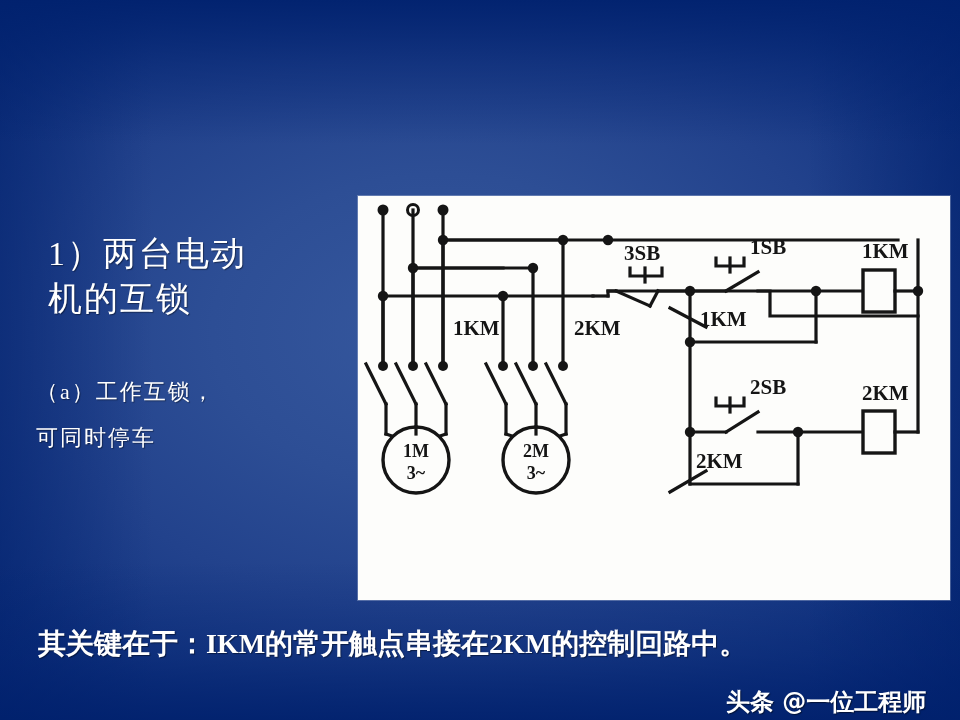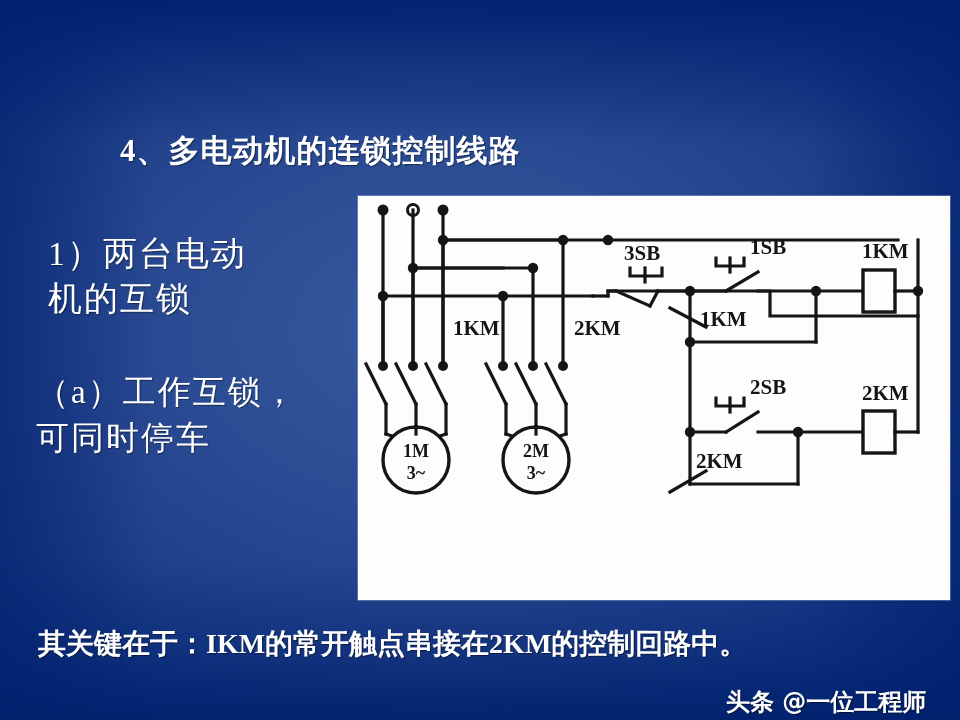--- a/index.html
+++ b/index.html
@@ -34,21 +34,21 @@
     font-weight:600;
     text-shadow:1px 1px 1px rgba(0,0,0,.45);
   }
   #sub1{
     left:48px;top:231px;width:300px;
     font-size:34px;line-height:45px;letter-spacing:2px;
     text-shadow:1px 1px 1px rgba(0,0,0,.4);
   }
   #sub2{
     left:36px;top:369px;width:330px;
-    font-size:33px;line-height:46px;letter-spacing:2px;
+    font-size:22px;line-height:46px;letter-spacing:2px;
     text-shadow:1px 1px 1px rgba(0,0,0,.4);
   }
   #bottomline{
     left:38px;top:625px;
     font-size:28px;letter-spacing:0px;font-weight:600;
     text-shadow:1px 1px 1px rgba(0,0,0,.45);
   }
   #pageno{
     left:880px;top:694px;font-size:13px;color:#20428e;
   }
@@ -63,21 +63,20 @@
     background:#fdfdfb;
     box-shadow:0 0 0 1px rgba(255,255,255,.25);
   }
   #panel svg{display:block;}
 </style>
 </head>
 <body>
 
 <div id="slide">
 
-  <div class="txt" id="title">4、多电动机的连锁控制线路</div>
 
   <div class="txt" id="sub1">1）两台电动
 机的互锁</div>
 
   <div class="txt" id="sub2">（a）工作互锁，
 可同时停车</div>
 
   <div class="txt" id="bottomline">其关键在于：IKM的常开触点串接在2KM的控制回路中。</div>
 
   <div class="txt" id="pageno">96</div>

